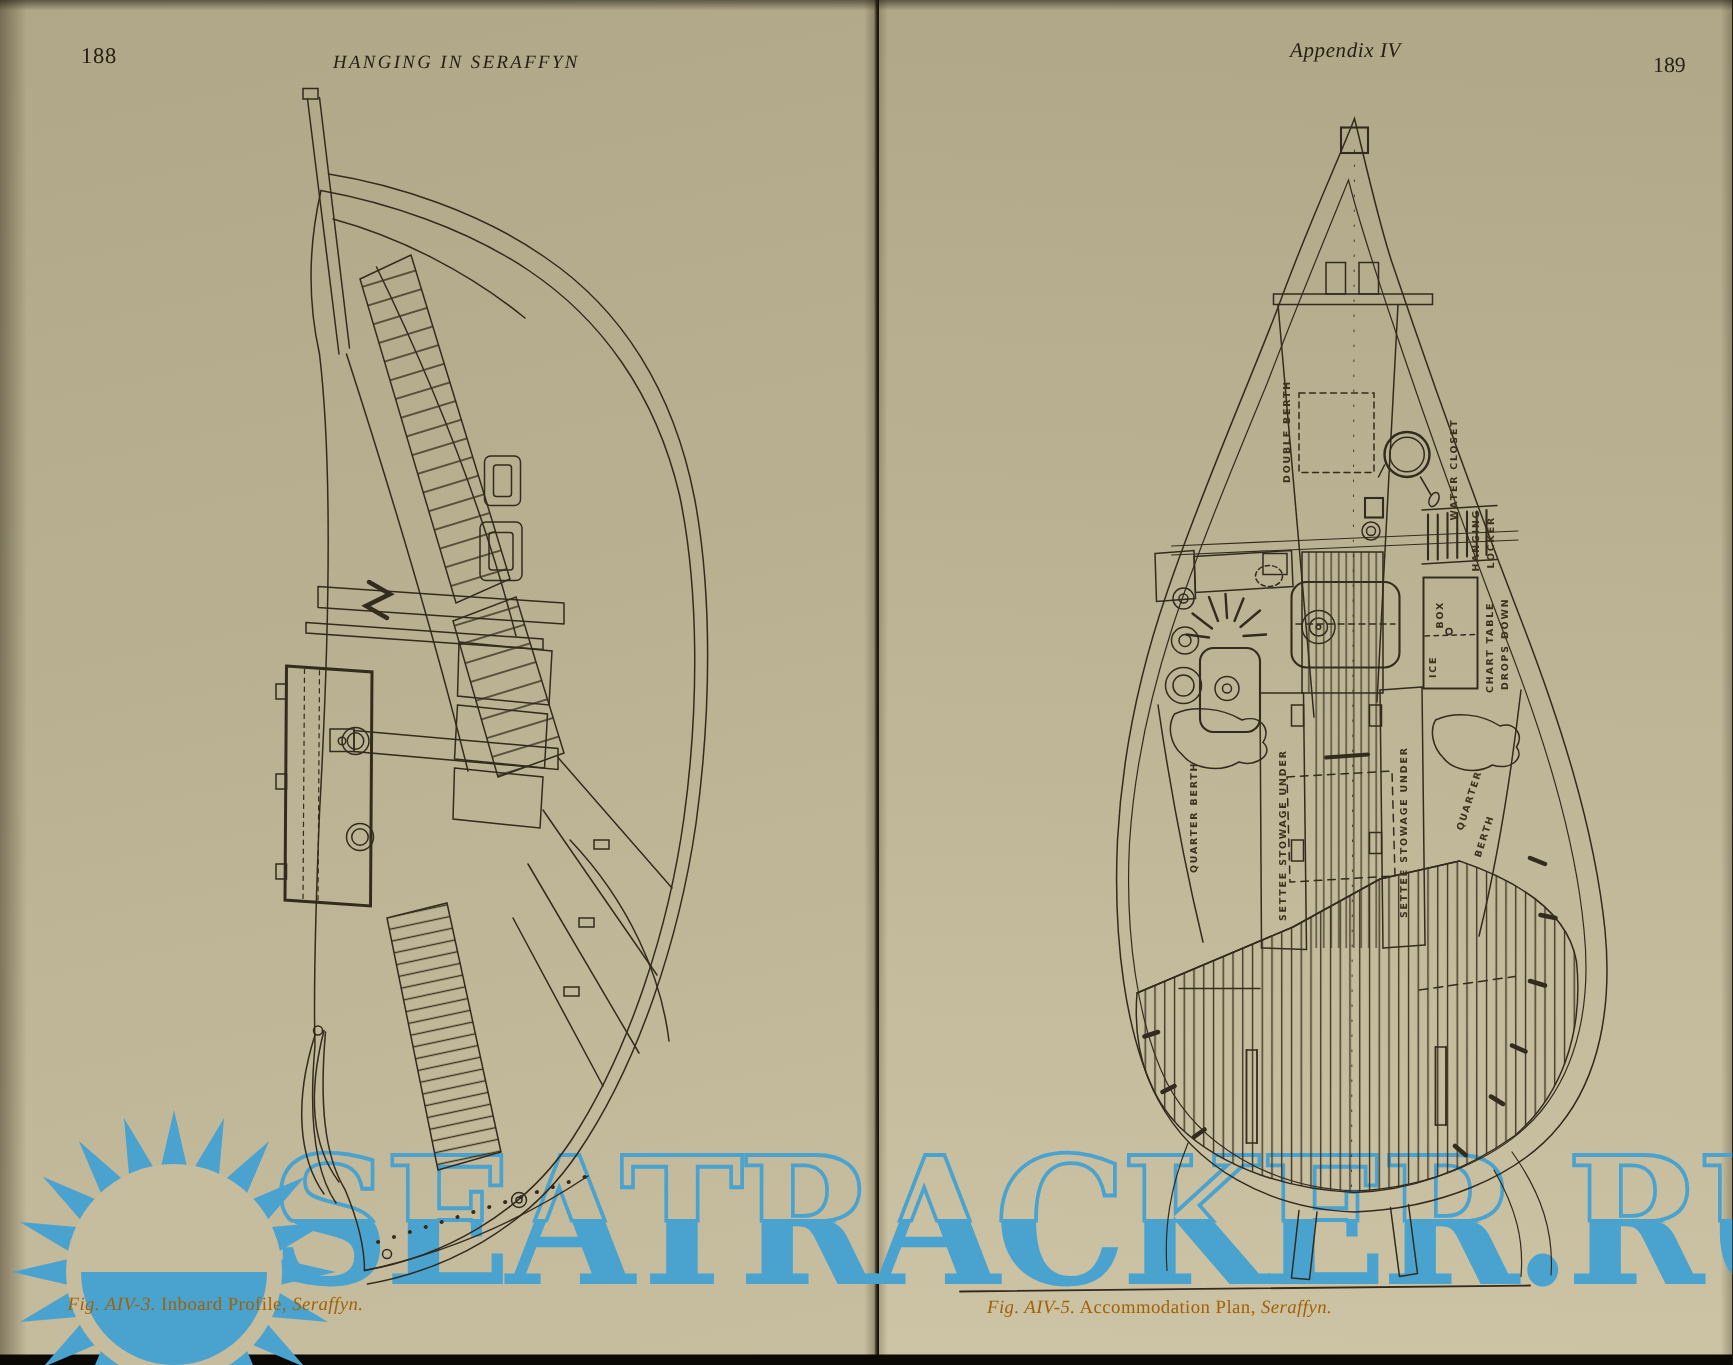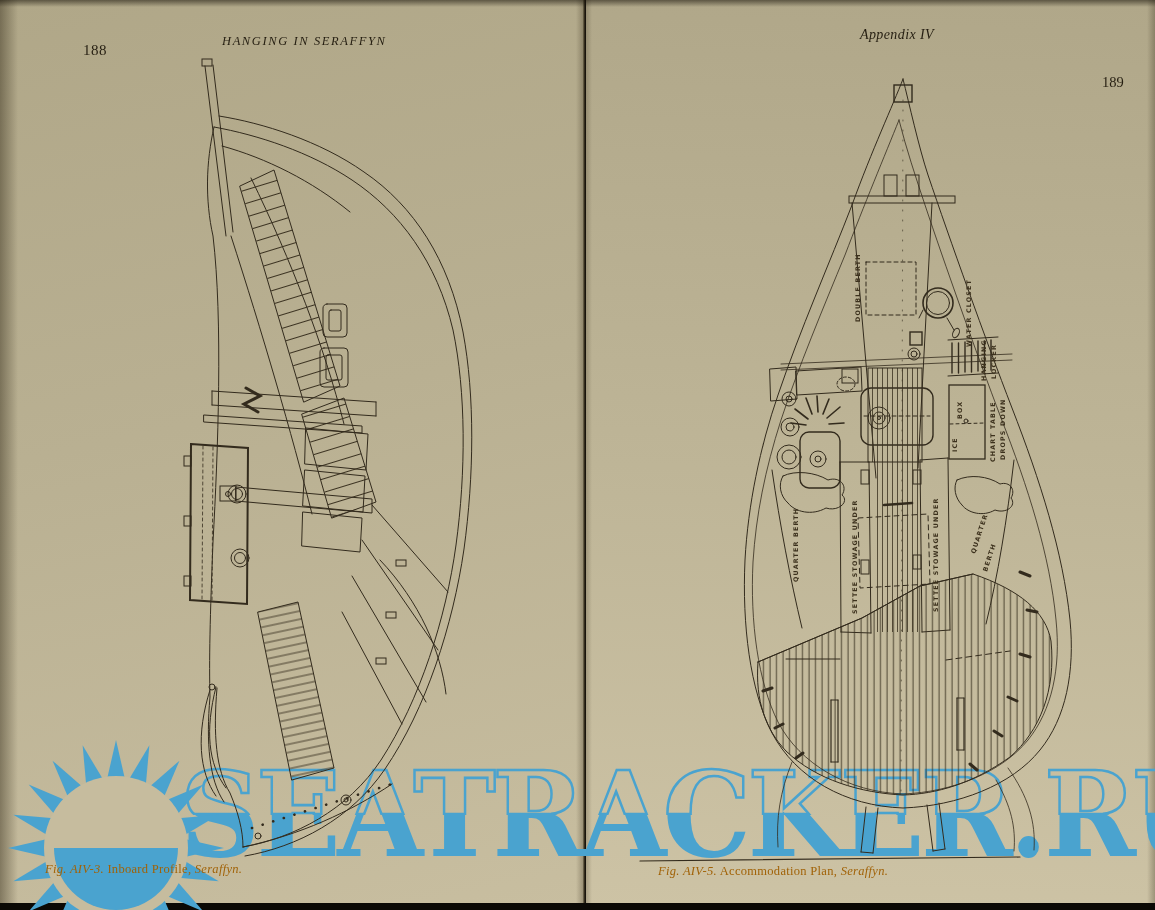--- a/index.html
+++ b/index.html
@@ -18,24 +18,24 @@
           background:linear-gradient(90deg,rgba(48,40,22,.45),rgba(48,40,22,0));}
   .page-right::after{content:"";position:absolute;right:0;top:0;width:8px;height:100%;
           background:linear-gradient(270deg,rgba(48,40,22,.30),rgba(48,40,22,0));}
   .gutter{position:absolute;left:576px;top:0;width:16px;height:100%;
           background:linear-gradient(90deg,rgba(60,50,30,0) 0%,rgba(60,50,30,.30) 42%,#433b27 50%,rgba(60,50,30,.28) 58%,rgba(60,50,30,0) 100%);}
   .top-shade{position:absolute;left:0;top:0;width:100%;height:7px;
           background:linear-gradient(rgba(25,20,10,.55),rgba(25,20,10,0));}
   .bottom-edge{position:absolute;left:0;bottom:0;width:100%;height:7px;background:var(--edge_black);}
 
   .txt{position:absolute;color:#251e11;white-space:nowrap;}
-  .pgnum-left{left:54px;top:42px;font-size:15px;letter-spacing:.5px;margin-left:29px;}
+  .pgnum-left{left:54px;top:30px;font-size:15px;letter-spacing:.5px;}
   .runhead-left{left:222px;top:34px;font-size:12.5px;font-style:italic;letter-spacing:1.6px;}
   .runhead-right{left:860px;top:27px;font-size:14px;font-style:italic;letter-spacing:.4px;}
-  .pgnum-right{left:1102px;top:36px;font-size:14.5px;margin-top:38px;}
+  .pgnum-right{left:1102px;top:36px;font-size:14.5px;}
 
   .caption{position:absolute;font-size:12.5px;color:#a16207;letter-spacing:.3px;white-space:nowrap;z-index:6;}
   .caption .it{font-style:italic;}
   .caption-left{left:45px;top:862px;}
   .caption-right{left:658px;top:864px;}
 
   
   .wm{position:absolute;left:180px;top:756px;width:1010px;height:120px;z-index:2;}
   .wm span{position:absolute;left:0;top:0;font-family:"DejaVu Serif",serif;font-weight:700;
            font-size:118px;line-height:118px;letter-spacing:-4px;white-space:nowrap;

